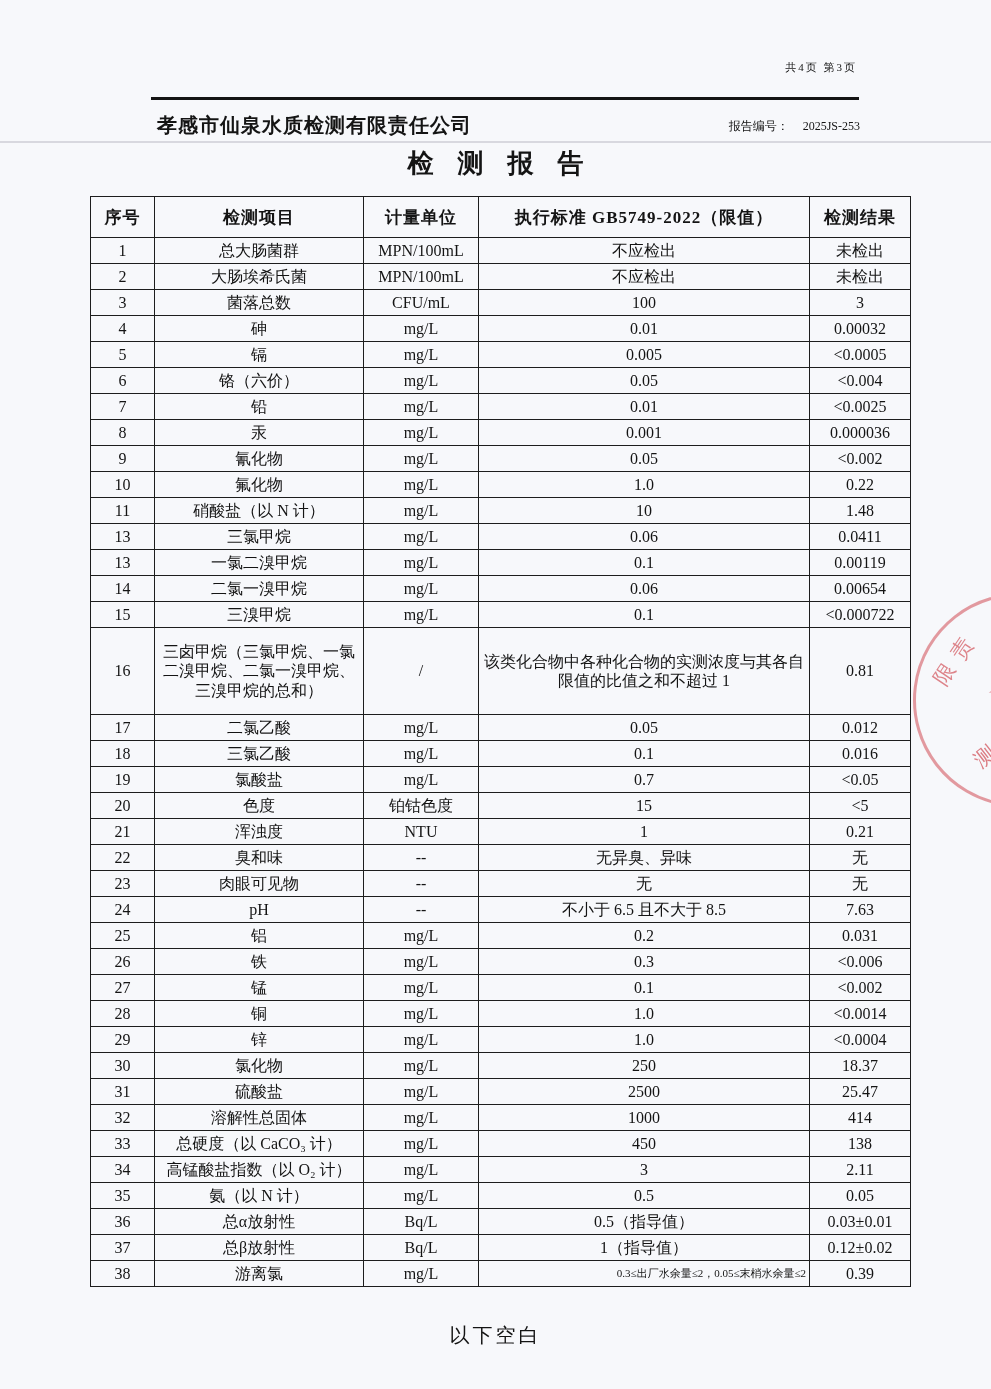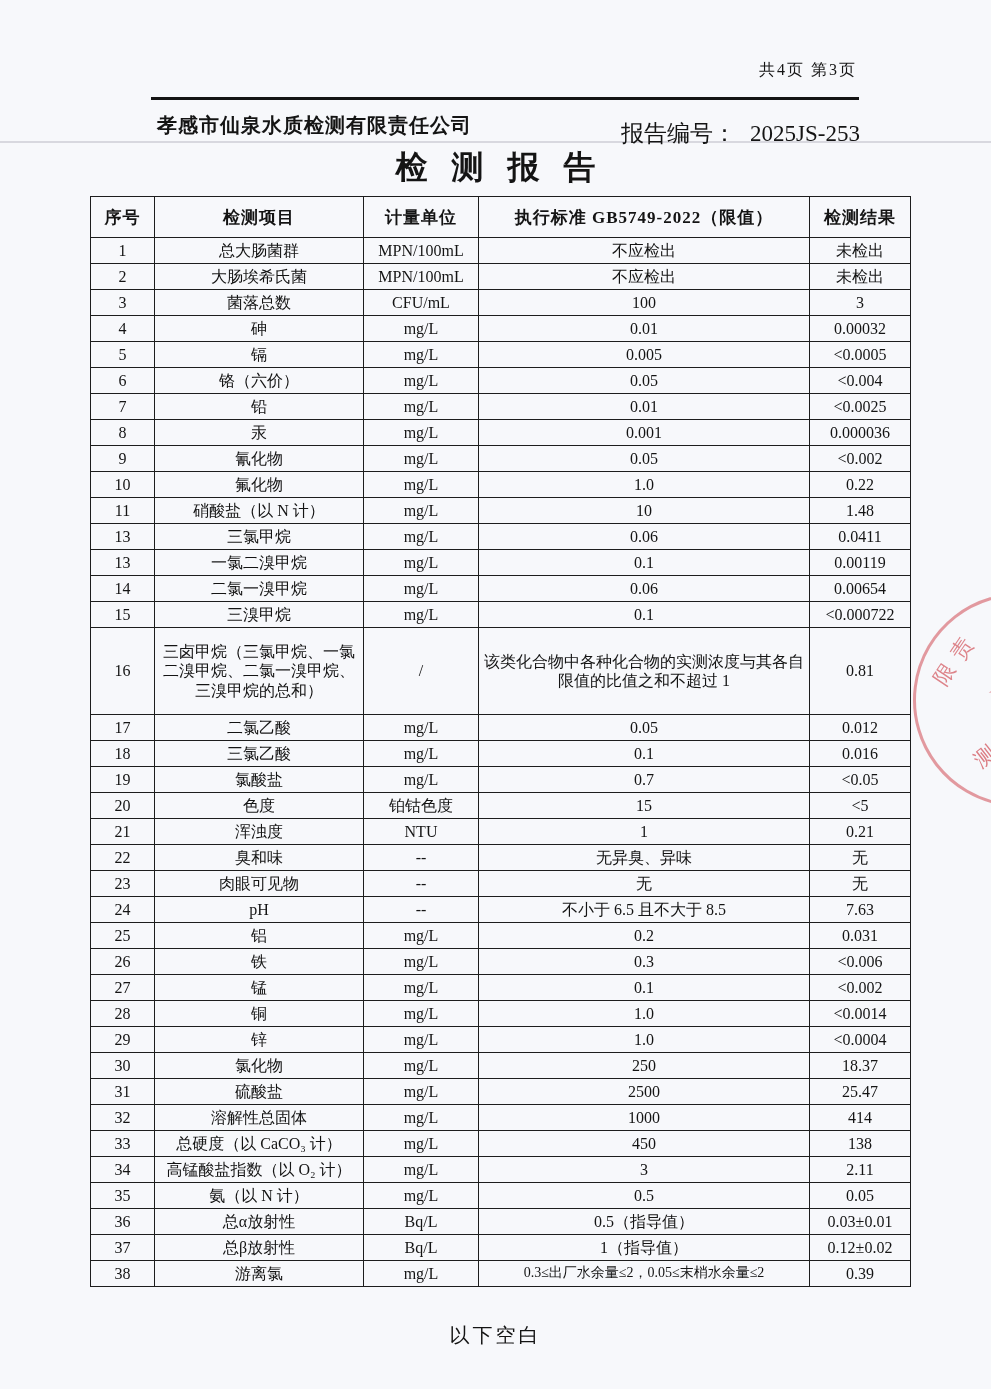--- a/index.html
+++ b/index.html
@@ -3,56 +3,56 @@
 <meta charset="utf-8">
 <style>
   html,body { margin:0; padding:0; background:#e9e9ee; }
   .page {
     position:relative; width:991px; height:1389px; margin:0 auto;
     background:#f7f8fb; overflow:hidden;
     font-family:"Liberation Serif","DejaVu Serif",serif; color:#141414;
   }
   .page-info {
     position:absolute; top:60px; right:134px;
-    font-size:16px; letter-spacing:2px;
+    font-size:11px; letter-spacing:2px;
   }
   .header-rule {
     position:absolute; top:97px; left:151px; width:708px; height:3px;
     background:#141414;
   }
   .scan-shadow {
     position:absolute; top:141px; left:0; width:100%; height:2px;
     background:#cfd0d8; opacity:.8;
   }
   .company {
     position:absolute; top:112px; left:157px;
     font-family:"Liberation Sans","DejaVu Sans",sans-serif;
     font-weight:bold; font-size:20px; letter-spacing:1px;
   }
   .report-no {
-    position:absolute; top:118px; right:131px; font-size:23px;
+    position:absolute; top:118px; right:131px; font-size:12px;
   }
   .report-no .val { margin-left:14px; }
   .title {
     position:absolute; top:146px; left:0; width:100%; margin:0;
     text-align:center; font-family:"Liberation Sans","DejaVu Sans",sans-serif;
-    font-weight:bold; font-size:32px; letter-spacing:24px; text-indent:24px;
+    font-weight:bold; font-size:26px; letter-spacing:24px; text-indent:24px;
   }
   table.report {
     position:absolute; top:196px; left:90px; width:820px;
     border-collapse:collapse; table-layout:fixed;
   }
   .report th, .report td {
     border:1.6px solid #1d1d1d; text-align:center; vertical-align:middle;
     padding:0 3px; overflow:hidden;
   }
   .report th { height:40px; font-weight:bold; font-size:17px; letter-spacing:1px; }
   .report td { height:25px; font-size:16px; line-height:1.2; }
   .report tr.tall td { height:86px; }
-  .report td.small { font-size:14px; }
+  .report td.small { font-size:11px;text-align:right; }
   .footer-note {
     position:absolute; top:1322px; left:0; width:100%;
     text-align:center; font-size:20px; letter-spacing:3px;
   }
   
   .stamp {
     position:absolute; left:913px; top:593px; width:214px; height:214px;
     transform:rotate(-38deg); color:#d97077;
   }
   .stamp-ring {

